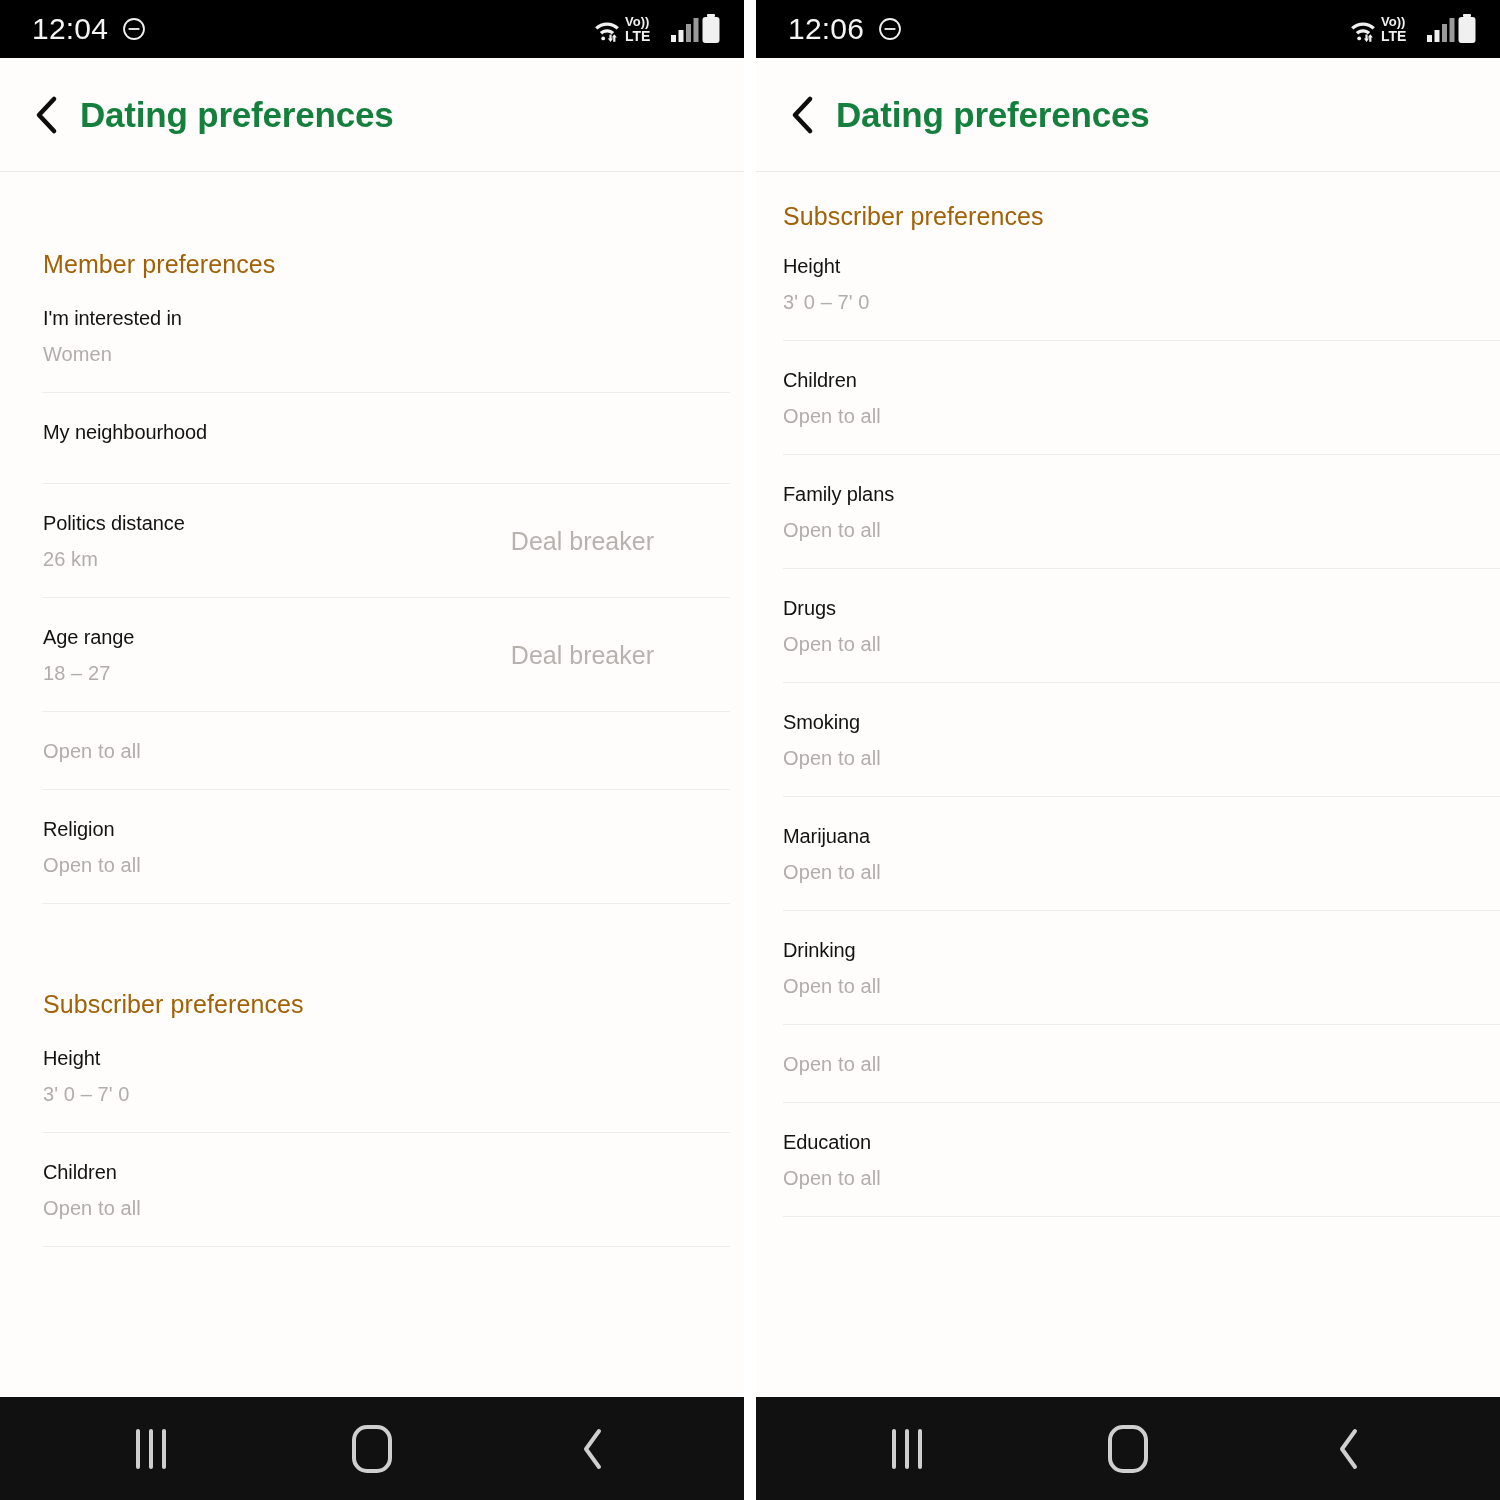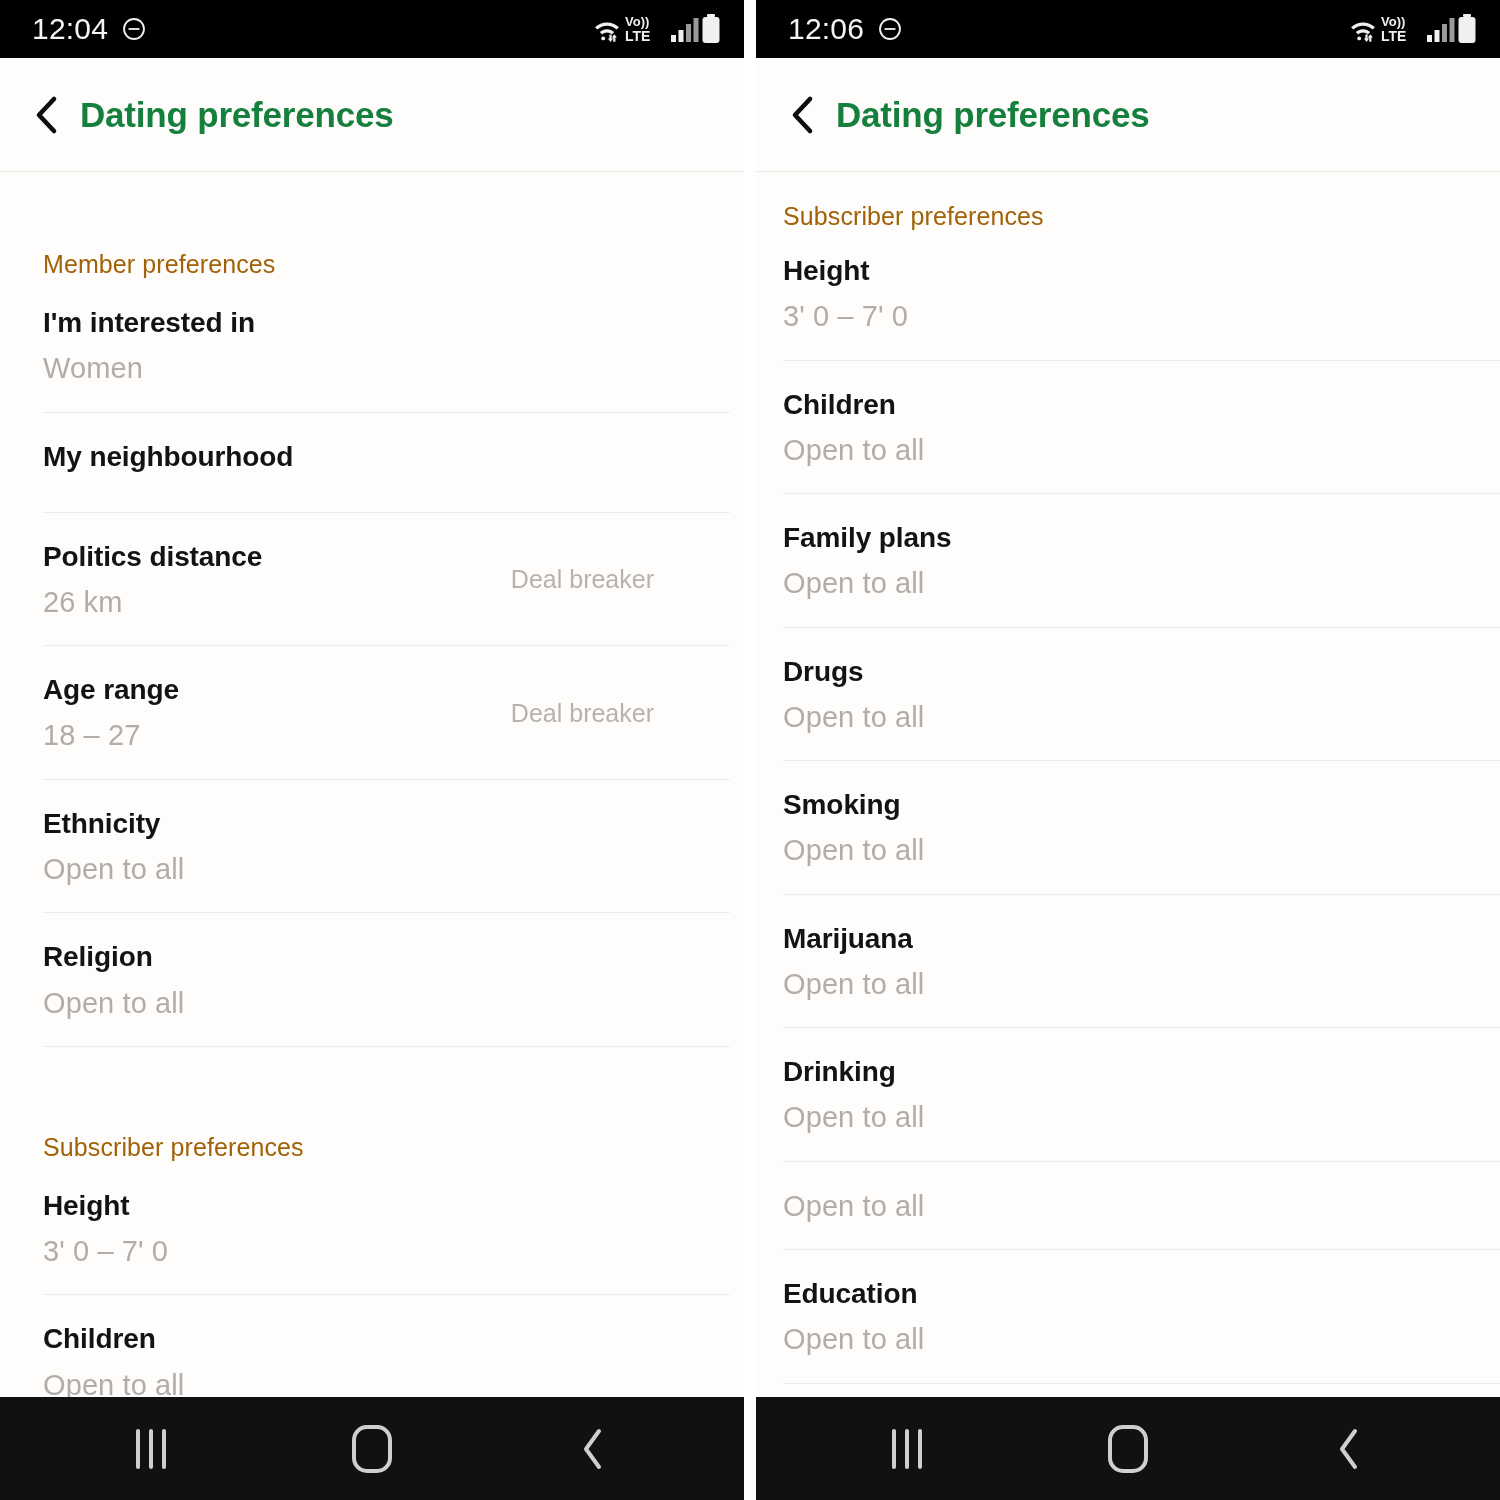--- a/index.html
+++ b/index.html
@@ -74,26 +74,26 @@
     letter-spacing:0.1px;
   }
   .row {
     position:relative;
     display:flex; align-items:flex-start;
     border-bottom:1px solid #ececea;
   }
   .row:last-child { border-bottom:1px solid #ececea; }
   .row-main { flex:1 1 auto; min-width:0; }
   .row-label {
-    font-size:28px; font-weight:700;
+    font-size:20px; font-weight:400;
     color:#131313; letter-spacing:-0.1px;
     line-height:1.15;
   }
   .row-value {
-    font-size:29px; font-weight:400;
+    font-size:20px; font-weight:400;
     color:#b0adaa; letter-spacing:0.1px;
     line-height:1.15;
   }
   .row-aside {
     font-size:25px; color:#b6b3af;
     font-weight:400;
     white-space:nowrap;
     align-self:center;
   }
 
@@ -215,21 +215,20 @@
           <div class="row">
             <div class="row-main">
               <div class="row-label">Age range</div>
               <div class="row-value">18 – 27</div>
             </div>
             <div class="row-aside">Deal breaker</div>
           </div>
 
           <div class="row">
             <div class="row-main">
-              <div class="row-label">Ethnicity</div>
               <div class="row-value">Open to all</div>
             </div>
             <div class="row-aside"></div>
           </div>
 
           <div class="row">
             <div class="row-main">
               <div class="row-label">Religion</div>
               <div class="row-value">Open to all</div>
             </div>

